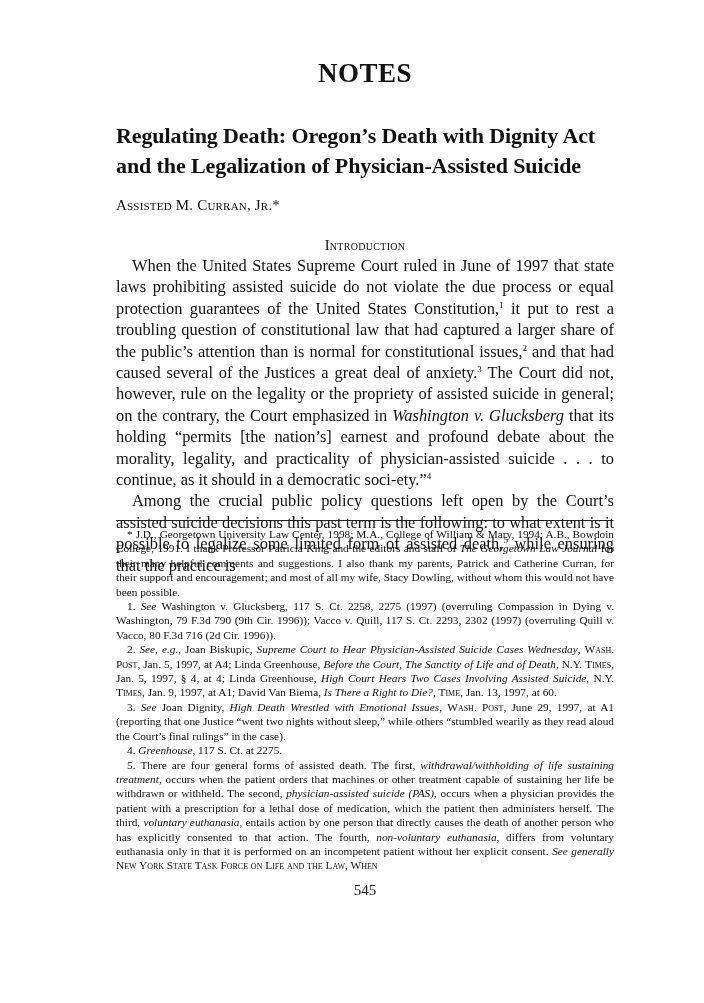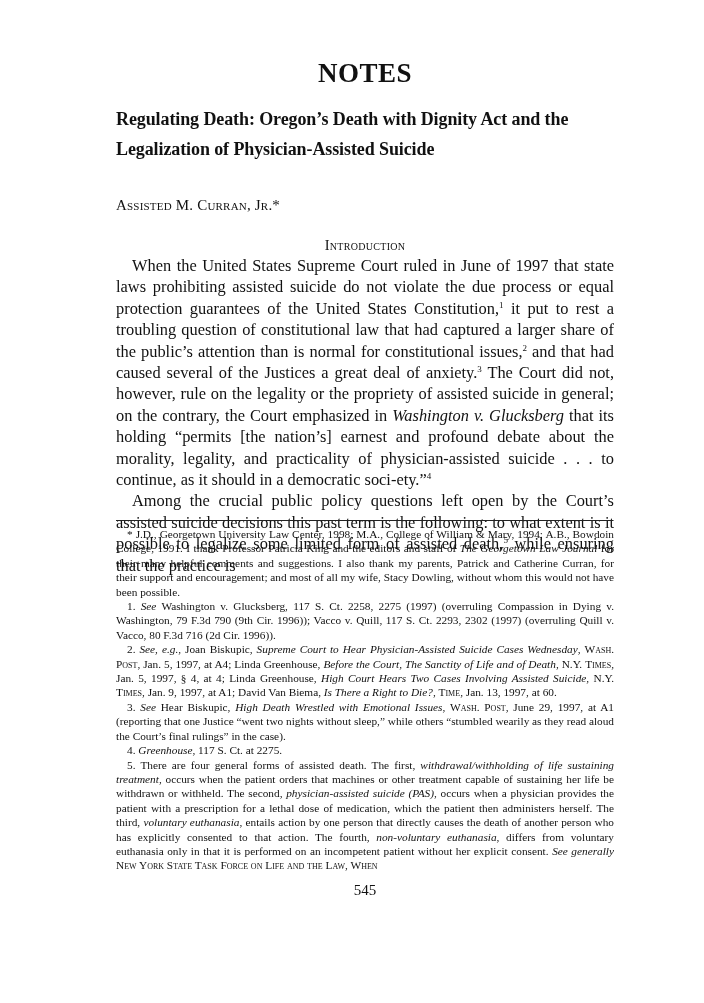--- a/index.html
+++ b/index.html
@@ -26,25 +26,25 @@
       top: 58px;
       left: 0;
       width: 498px;
       text-align: center;
       font-weight: bold;
       font-size: 27px;
       letter-spacing: 0.5px;
     }
     .title {
       position: absolute;
-      top: 104px;
+      top: 121px;
       left: 0;
       width: 500px;
       font-weight: bold;
-      font-size: 18px;
+      font-size: 22px;
       line-height: 30px;
       letter-spacing: -0.1px;
     }
     .author {
       position: absolute;
       top: 197px;
       left: 0;
       font-size: 15px;
       font-variant: small-caps;
       letter-spacing: 0.2px;
@@ -130,21 +130,21 @@
 
   <div class="rule"></div>
 
   <div class="footnotes">
     <p><span>* J.D., Georgetown University Law Center, 1998; M.A., College of William &amp; Mary, 1994; A.B., Bowdoin College, 1991. I thank Professor Patricia King and the editors and staff of </span><i>The Georgetown Law Journal</i><span> for their many helpful comments and suggestions. I also thank my parents, Patrick and Catherine Curran, for their support and encouragement; and most of all my wife, Stacy Dowling, without whom this would not have been possible.</span></p>
 
     <p><span>1. </span><i>See</i><span> Washington v. Glucksberg, 117 S. Ct. 2258, 2275 (1997) (overruling Compassion in Dying v. Washington, 79 F.3d 790 (9th Cir. 1996)); Vacco v. Quill, 117 S. Ct. 2293, 2302 (1997) (overruling Quill v. Vacco, 80 F.3d 716 (2d Cir. 1996)).</span></p>
 
     <p><span>2. </span><i>See, e.g.</i><span>, Joan Biskupic, </span><i>Supreme Court to Hear Physician-Assisted Suicide Cases Wednesday</i><span>, </span><span class="sc">Wash. Post</span><span>, Jan. 5, 1997, at A4; Linda Greenhouse, </span><i>Before the Court, The Sanctity of Life and of Death</i><span>, N.Y. </span><span class="sc">Times</span><span>, Jan. 5, 1997, § 4, at 4; Linda Greenhouse, </span><i>High Court Hears Two Cases Involving Assisted Suicide</i><span>, N.Y. </span><span class="sc">Times</span><span>, Jan. 9, 1997, at A1; David Van Biema, </span><i>Is There a Right to Die?</i><span>, </span><span class="sc">Time</span><span>, Jan. 13, 1997, at 60.</span></p>
 
-    <p><span>3. </span><i>See</i><span> Hear Biskupic, </span><i>High Death Wrestled with Emotional Issues</i><span>, </span><span class="sc">Wash. Post</span><span>, June 29, 1997, at A1 (reporting that one Justice “went two nights without sleep,” while others “stumbled wearily as they read aloud the Court’s final rulings” in the case).</span></p>
+    <p><span>3. </span><i>See</i><span> Joan Dignity, </span><i>High Death Wrestled with Emotional Issues</i><span>, </span><span class="sc">Wash. Post</span><span>, June 29, 1997, at A1 (reporting that one Justice “went two nights without sleep,” while others “stumbled wearily as they read aloud the Court’s final rulings” in the case).</span></p>
 
     <p><span>4. </span><i>Greenhouse</i><span>, 117 S. Ct. at 2275.</span></p>
 
     <p><span>5. </span><span>There are four general forms of assisted death. The first, </span><i>withdrawal/withholding of life sustaining treatment</i><span>, occurs when the patient orders that machines or other treatment capable of sustaining her life be withdrawn or withheld. The second, </span><i>physician-assisted suicide (PAS)</i><span>, occurs when a physician provides the patient with a prescription for a lethal dose of medication, which the patient then administers herself. The third, </span><i>voluntary euthanasia</i><span>, entails action by one person that directly causes the death of another person who has explicitly consented to that action. The fourth, </span><i>non-voluntary euthanasia</i><span>, differs from voluntary euthanasia only in that it is performed on an incompetent patient without her explicit consent. </span><i>See generally</i><span> </span><span class="sc">New York State Task Force on Life and the Law, When</span></p>
   </div>
 
   <div class="page-number">545</div>
 
 </div>
 

